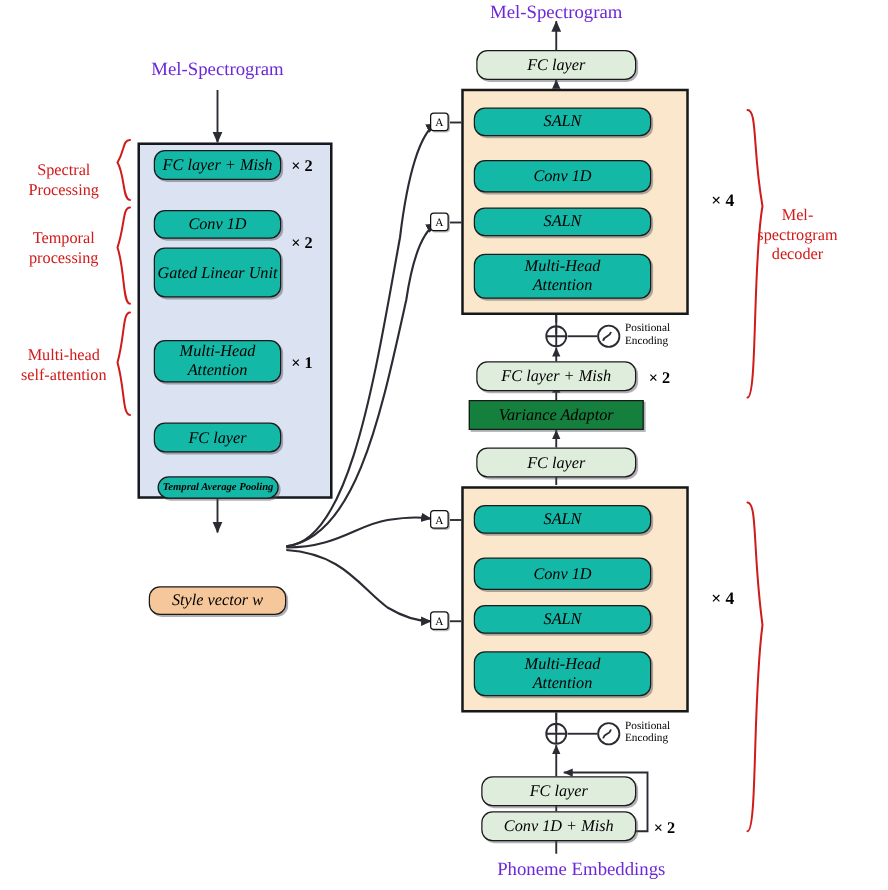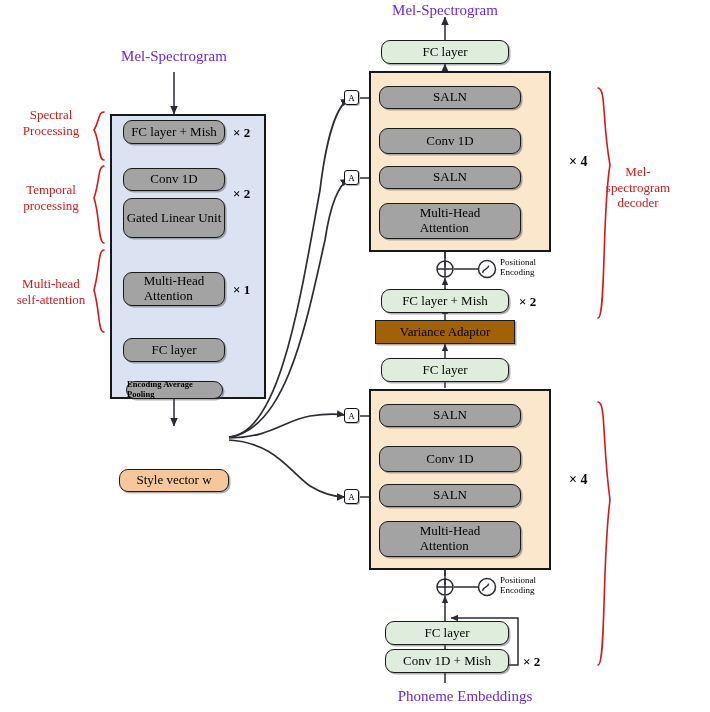--- a/index.html
+++ b/index.html
@@ -4,27 +4,27 @@
 <style>
   html,body{margin:0;padding:0;background:#ffffff;}
   body{font-family:"Liberation Serif", serif;}
   #canvas{position:relative;width:710px;height:712px;background:#fff;overflow:hidden;}
 
   .lbl{position:absolute;text-align:center;color:#6d28d9;line-height:1.15;}
   .title-txt{font-size:15px;}
   .red-lbl{position:absolute;color:#d11a1a;font-size:13px;text-align:center;line-height:1.2;}
 
   .box{position:absolute;box-sizing:border-box;display:flex;align-items:center;
-       justify-content:center;line-height:1.12;}
-
-  .rbox{border:1.6px solid #1a1a1a;border-radius:9px;background:#a3a3a3;font-size:13px;
+       justify-content:center;text-align:center;line-height:1.12;font-style:italic;}
+
+  .rbox{border:1.6px solid #1a1a1a;border-radius:9px;background:#14b8a6;font-size:13px;
         box-shadow:1.5px 1.5px 0 rgba(80,80,90,.45);}
   .green{background:#dfeedc;}
   .orange{background:#f5c79a;}
-  .grey{background:#a16207;border-radius:0;}
+  .grey{background:#15803d;border-radius:0;}
   .tiny{font-size:8.5px;font-weight:bold;}
 
   .container{position:absolute;box-sizing:border-box;border:2px solid #16181c;}
   .c-blue{background:#dbe2f1;}
   .c-tan{background:#fbe8cc;}
 
   .abox{position:absolute;box-sizing:border-box;width:15px;height:15px;border:1.3px solid #111;
         border-radius:3px;background:#fff;display:flex;align-items:center;justify-content:center;
         font-size:9px;box-shadow:1px 1px 0 rgba(80,80,90,.4);}
 
@@ -175,25 +175,25 @@
   <div class="mult" style="left:233px;top:186px;"><b>× 2</b></div>
 
   <div class="box rbox" style="left:123px;top:198px;width:102px;height:40px;">Gated Linear Unit</div>
 
   <div class="box rbox" style="left:123px;top:272px;width:102px;height:34px;white-space:pre-line;">Multi-Head
 Attention</div>
   <div class="mult" style="left:233px;top:282px;"><b>× 1</b></div>
 
   <div class="box rbox" style="left:123px;top:338px;width:102px;height:24px;">FC layer</div>
 
-  <div class="box rbox tiny" style="left:126px;top:381px;width:97px;height:18px;">Encoding Average Pooling</div>
+  <div class="box rbox tiny" style="left:126px;top:381px;width:97px;height:18px;">Tempral Average Pooling</div>
 
   <div class="box rbox orange" style="left:119px;top:426px;width:110px;height:23px;margin-top:43px;">Style vector   w</div>
 
-  <div class="red-lbl" style="left:10px;top:107px;width:82px;white-space:pre-line;">Spectral
+  <div class="red-lbl" style="left:10px;top:128px;width:82px;white-space:pre-line;">Spectral
 Processing</div>
   <div class="red-lbl" style="left:10px;top:182px;width:82px;white-space:pre-line;">Temporal
 processing</div>
   <div class="red-lbl" style="left:2px;top:276px;width:98px;white-space:pre-line;">Multi-head
 self-attention</div>
 
   <div class="box rbox green" style="left:381px;top:40px;width:128px;height:24px;">FC layer</div>
 
   <div class="container c-tan" style="left:369px;top:71px;width:182px;height:181px;"></div>
 

